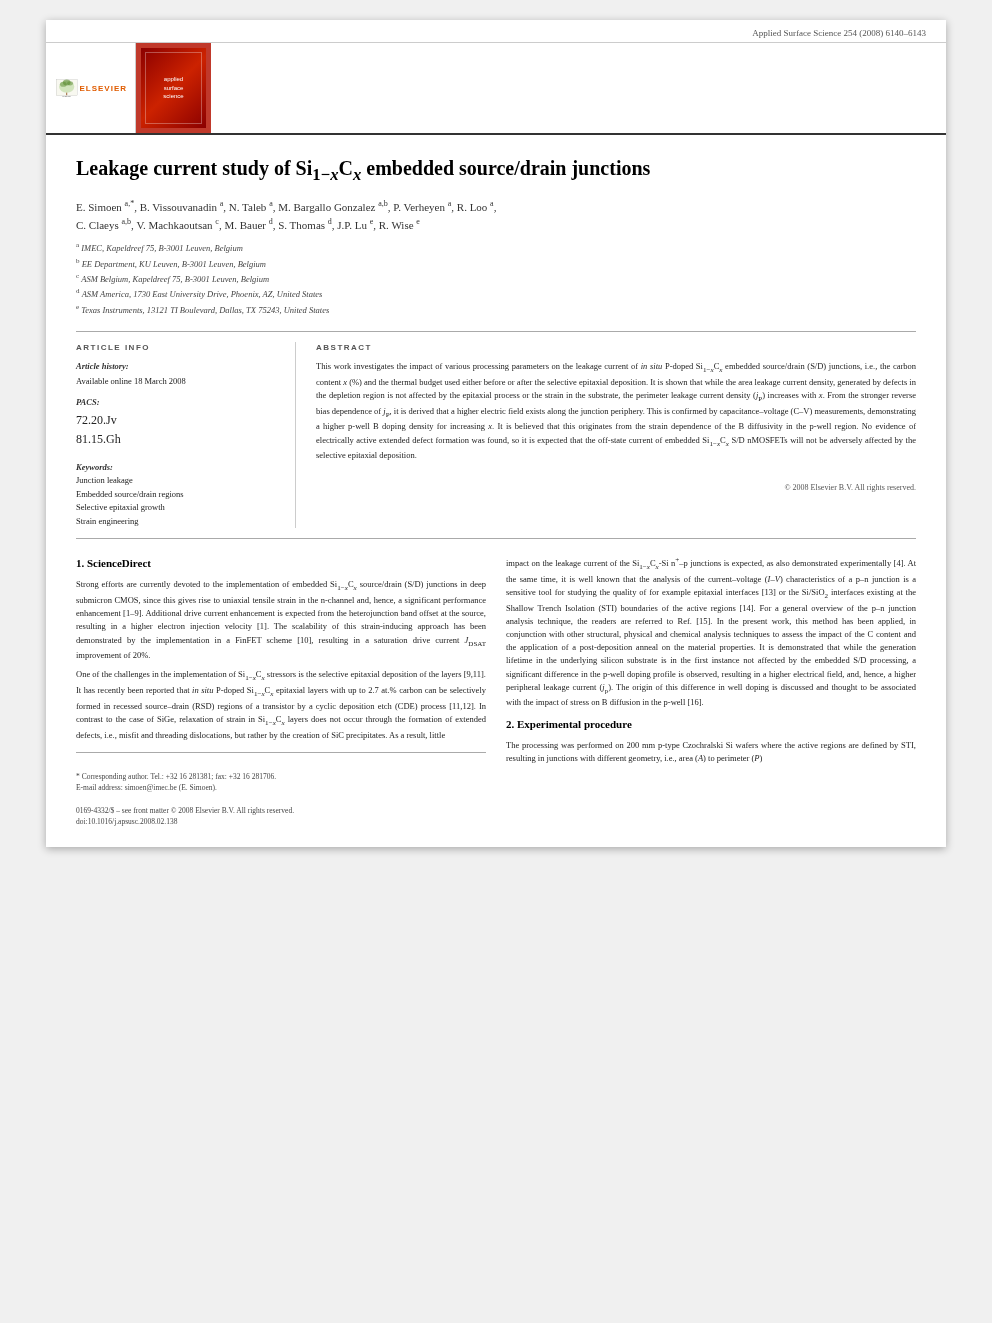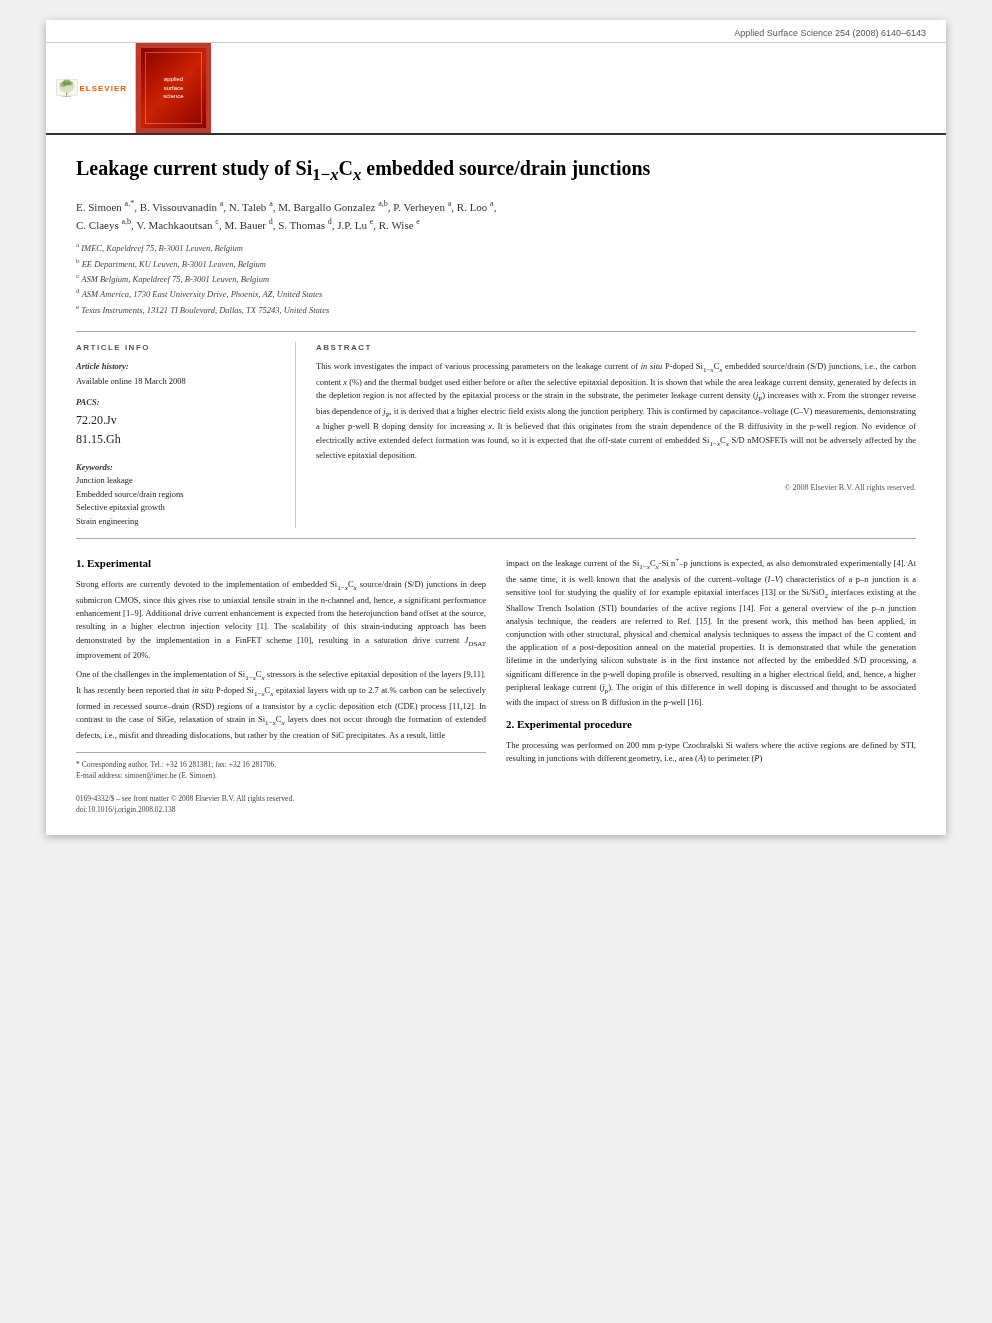--- a/index.html
+++ b/index.html
@@ -15,21 +15,21 @@
       background: white;
       padding: 0;
       box-shadow: 0 2px 8px rgba(0,0,0,0.3);
     }
     
     .journal-header {
       padding: 8px 20px 4px 20px;
       text-align: right;
       font-size: 9px;
       color: #555;
-      font-family: Liberation Sans, sans-serif;
+      font-family: Liberation Serif, serif;
       border-bottom: 1px solid #ccc;
     }
     .journal-banner {
       display: flex;
       align-items: stretch;
       border-bottom: 2px solid #333;
       padding: 0;
     }
     .elsevier-logo {
       width: 90px;
@@ -197,21 +197,21 @@
       font-weight: bold;
       margin-bottom: 6px;
       color: #000;
     }
     .body-col p {
       margin-bottom: 6px;
     }
     .footnote-area {
       border-top: 1px solid #aaa;
       margin-top: 10px;
-      padding-top: 6px;
+      padding-top: 18px;
       font-size: 7.5px;
       color: #444;
       line-height: 1.5;
     }
     
     .pacs-item {
       font-size: 12px;
       margin-bottom: 1px;
     }
     
@@ -336,35 +336,35 @@
       </div>
     </div>
 
     <hr class="divider">
 
     <div class="body-content">
       <div class="body-two-col">
 
         <div class="body-col">
           <div class="section-heading">
-            <span>1.</span> <span>Experimental</span>
+            <span>1.</span> <span>ScienceDirect</span>
           </div>
           <p>
             Strong efforts are currently devoted to the implementation of embedded Si<sub>1−<i>x</i></sub>C<sub><i>x</i></sub> source/drain (S/D) junctions in deep submicron CMOS, since this gives rise to uniaxial tensile strain in the n-channel and, hence, a significant performance enhancement [1–9]. Additional drive current enhancement is expected from the heterojunction band offset at the source, resulting in a higher electron injection velocity [1]. The scalability of this strain-inducing approach has been demonstrated by the implementation in a FinFET scheme [10], resulting in a saturation drive current <i>J</i><sub>DSAT</sub> improvement of 20%.
           </p>
           <p>
             One of the challenges in the implementation of Si<sub>1−<i>x</i></sub>C<sub><i>x</i></sub> stressors is the selective epitaxial deposition of the layers [9,11]. It has recently been reported that <i>in situ</i> P-doped Si<sub>1−<i>x</i></sub>C<sub><i>x</i></sub> epitaxial layers with up to 2.7 at.% carbon can be selectively formed in recessed source–drain (RSD) regions of a transistor by a cyclic deposition etch (CDE) process [11,12]. In contrast to the case of SiGe, relaxation of strain in Si<sub>1−<i>x</i></sub>C<sub><i>x</i></sub> layers does not occur through the formation of extended defects, i.e., misfit and threading dislocations, but rather by the creation of SiC precipitates. As a result, little
           </p>
 
           <div class="footnote-area">
             <div>* Corresponding author. Tel.: +32 16 281381; fax: +32 16 281706.</div>
             <div>E-mail address: simoen@imec.be (E. Simoen).</div>
             <br>
             <div>0169-4332/$ – see front matter © 2008 Elsevier B.V. All rights reserved.</div>
-            <div>doi:10.1016/j.origin.2008.02.138</div>
+            <div>doi:10.1016/j.apsusc.2008.02.138</div>
           </div>
         </div>
 
         <div class="body-col">
           <p>
             impact on the leakage current of the Si<sub>1−<i>x</i></sub>C<sub><i>x</i></sub>-Si n<sup>+</sup>–p junctions is expected, as also demonstrated experimentally [4]. At the same time, it is well known that the analysis of the current–voltage (<i>I</i>–<i>V</i>) characteristics of a p–n junction is a sensitive tool for studying the quality of for example epitaxial interfaces [13] or the Si/SiO<sub>2</sub> interfaces existing at the Shallow Trench Isolation (STI) boundaries of the active regions [14]. For a general overview of the p–n junction analysis technique, the readers are referred to Ref. [15]. In the present work, this method has been applied, in conjunction with other structural, physical and chemical analysis techniques to assess the impact of the C content and the application of a post-deposition anneal on the material properties. It is demonstrated that while the generation lifetime in the underlying silicon substrate is in the first instance not affected by the embedded S/D processing, a significant difference in the p-well doping profile is observed, resulting in a higher electrical field, and, hence, a higher peripheral leakage current (<i>j</i><sub>p</sub>). The origin of this difference in well doping is discussed and thought to be associated with the impact of stress on B diffusion in the p-well [16].
           </p>
 
           <div class="section-heading">
             <span>2.</span> <span>Experimental procedure</span>

